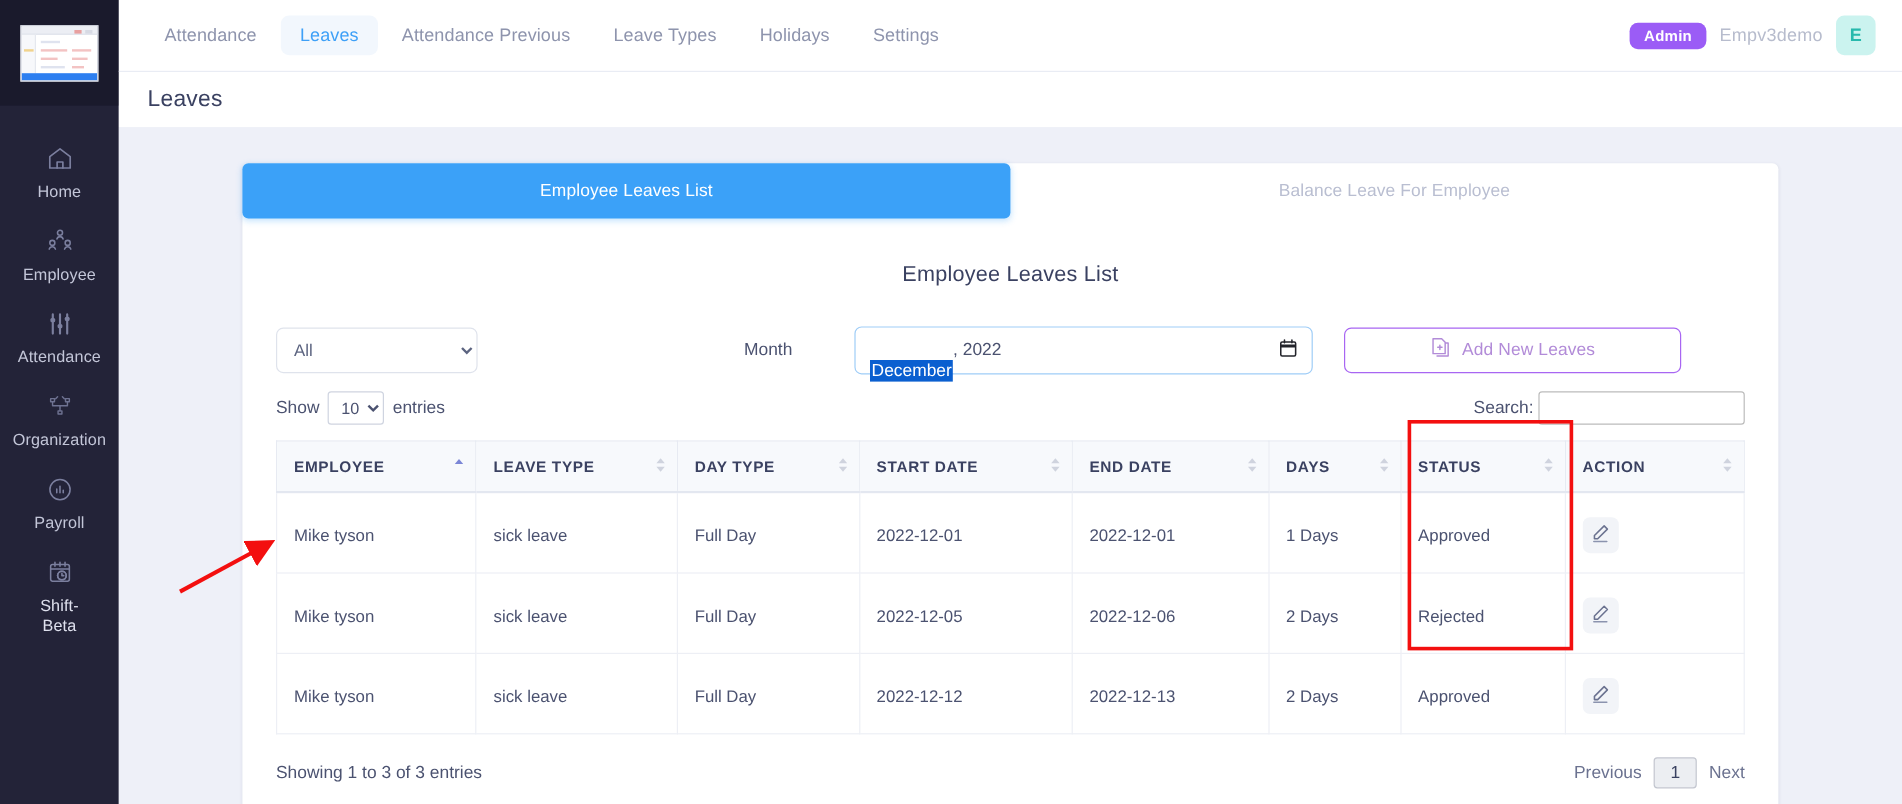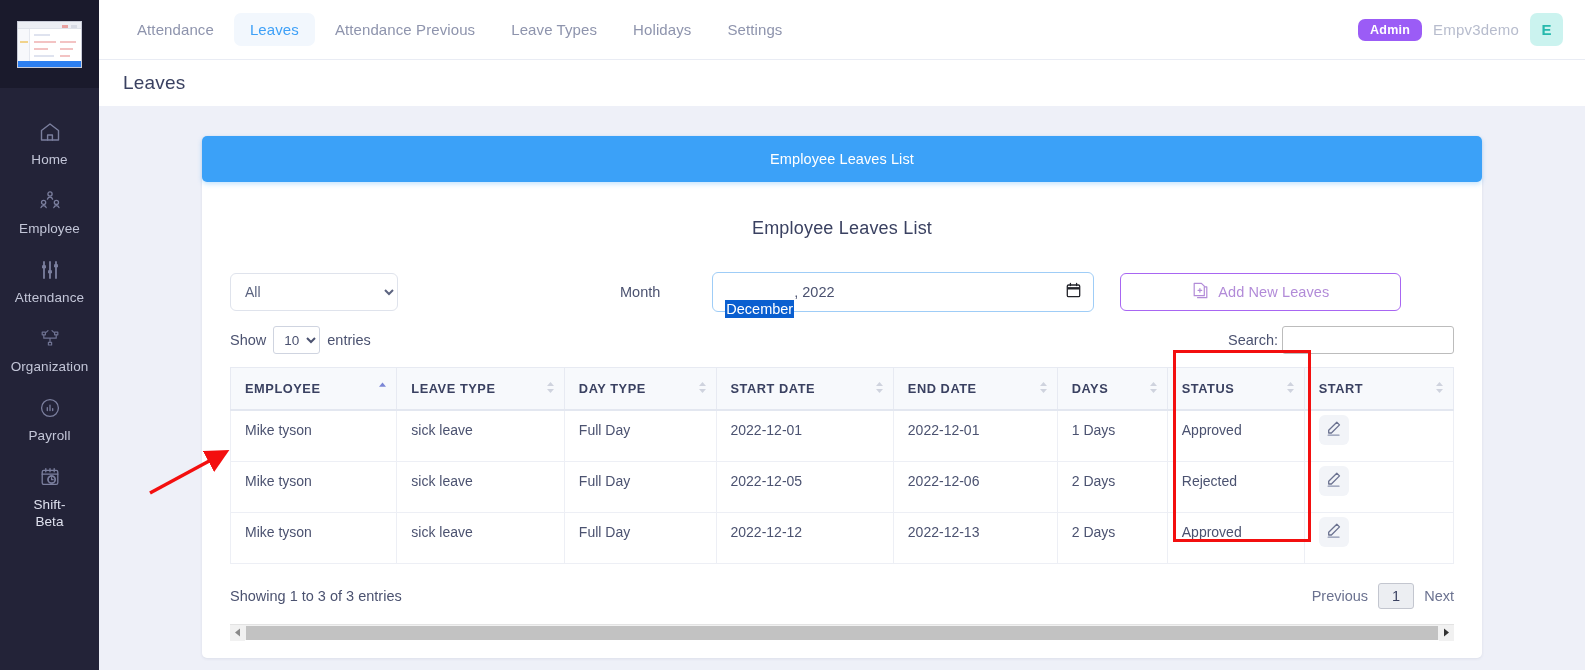--- a/index.html
+++ b/index.html
@@ -146,21 +146,21 @@
   table.dt { width: 100%; border-collapse: collapse; margin-top: 12px; table-layout: fixed; }
   table.dt th {
     background: #f7f9fc; border: 1px solid #e7eaf2; border-bottom: 2px solid #e3e7f0;
     font-size: 12.8px; color: #3a4161; font-weight: bold; letter-spacing: .55px;
     text-align: left; padding: 13px 12px 13px 14px; position: relative; cursor: pointer;
     white-space: nowrap;
   }
   table.dt th .sorter { position: absolute; right: 9px; top: 50%; transform: translateY(-50%); }
   table.dt td {
     border: 1px solid #edeff5; font-size: 14px; color: #4b5270;
-    padding: 4px 12px 16px 14px; white-space: nowrap; overflow: hidden; text-overflow: ellipsis; margin-left: 28px;
+    padding: 20px 12px 16px 14px; white-space: nowrap; overflow: hidden; text-overflow: ellipsis; margin-left: 28px;
   }
   tr.datarow { height: 50px; }
   .st-approved { color: #4fc5c5; }
   .st-rejected { color: #f3736f; }
   .edit-btn {
     width: 30px; height: 30px; border-radius: 6px; background: #f2f4f8;
     display: flex; align-items: center; justify-content: center; cursor: pointer;
   }
 
   .tablefoot { display: flex; align-items: center; margin-top: 16px; height: 32px; }
@@ -308,20 +308,21 @@
 
     <div class="pagehead">
       <h1>Leaves</h1>
     </div>
 
     <div class="content">
       <div class="card">
 
         <div class="cardtabs">
           <div class="cardtab active">Employee Leaves List</div>
+          <div class="cardtab inactive">Balance Leave For Employee</div>
         </div>
 
         <div class="card-body">
 
           <div class="card-title">Employee Leaves List</div>
 
           <div class="filters">
             <select class="sel-all">
               <option>All</option>
             </select>
@@ -435,21 +436,21 @@
                 <th>
                   <span>STATUS</span>
                   <span class="sorter">
                     <svg width="9" height="14" viewBox="0 0 9 14">
                         <path d="M4.5 1.4 8 5.6H1z" fill="#cfd3de"></path>
                         <path d="M4.5 12.6 1 8.4h7z" fill="#cfd3de"></path>
                       </svg>
                   </span>
                 </th>
                 <th>
-                  <span>START</span>
+                  <span>ACTION</span>
                   <span class="sorter">
                     <svg width="9" height="14" viewBox="0 0 9 14">
                         <path d="M4.5 1.4 8 5.6H1z" fill="#cfd3de"></path>
                         <path d="M4.5 12.6 1 8.4h7z" fill="#cfd3de"></path>
                       </svg>
                   </span>
                 </th>
               </tr>
             </thead>
             <tbody>

